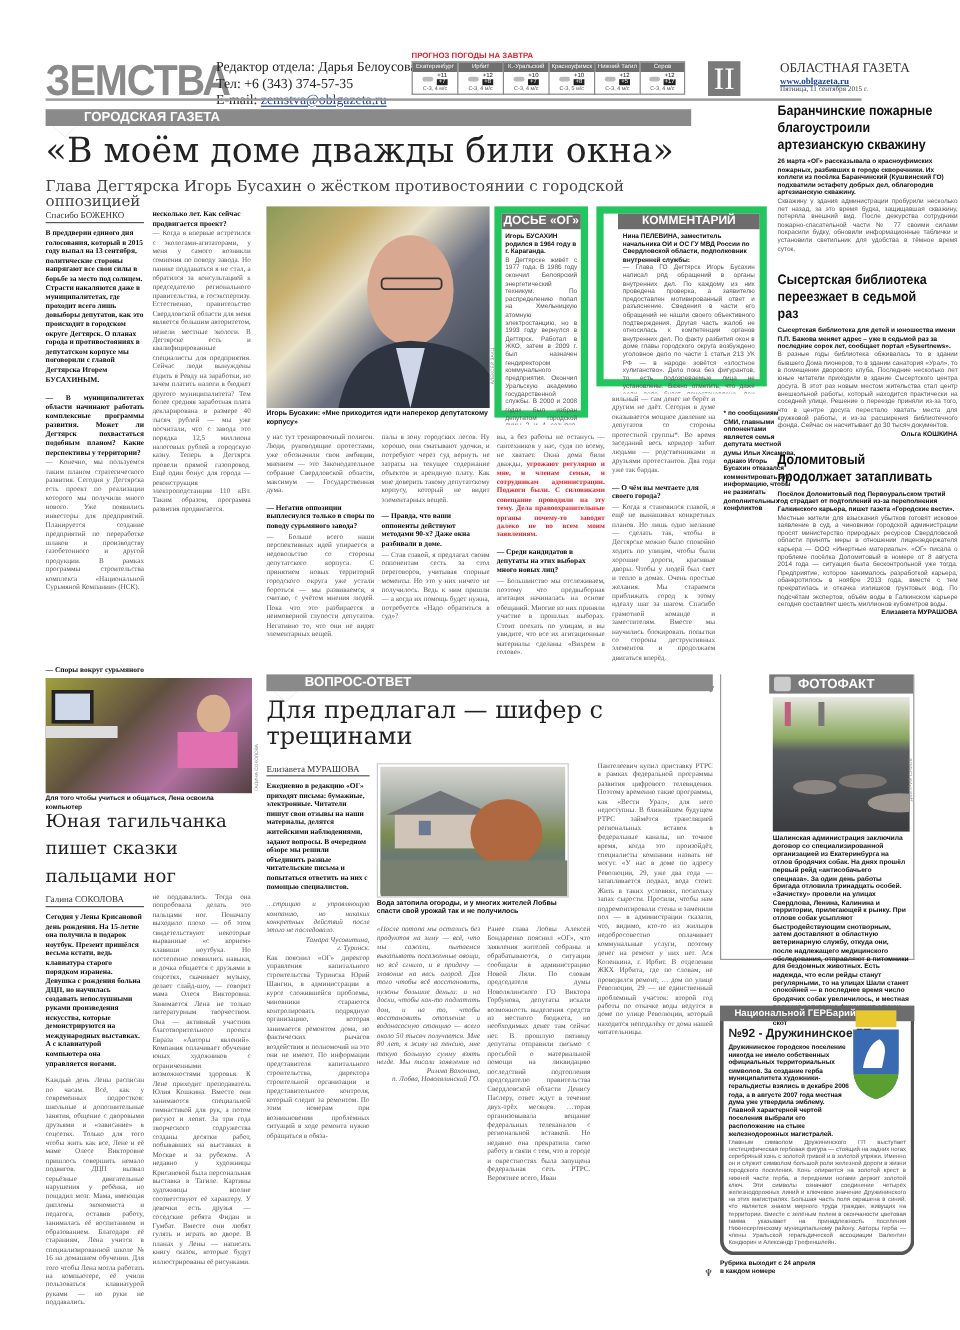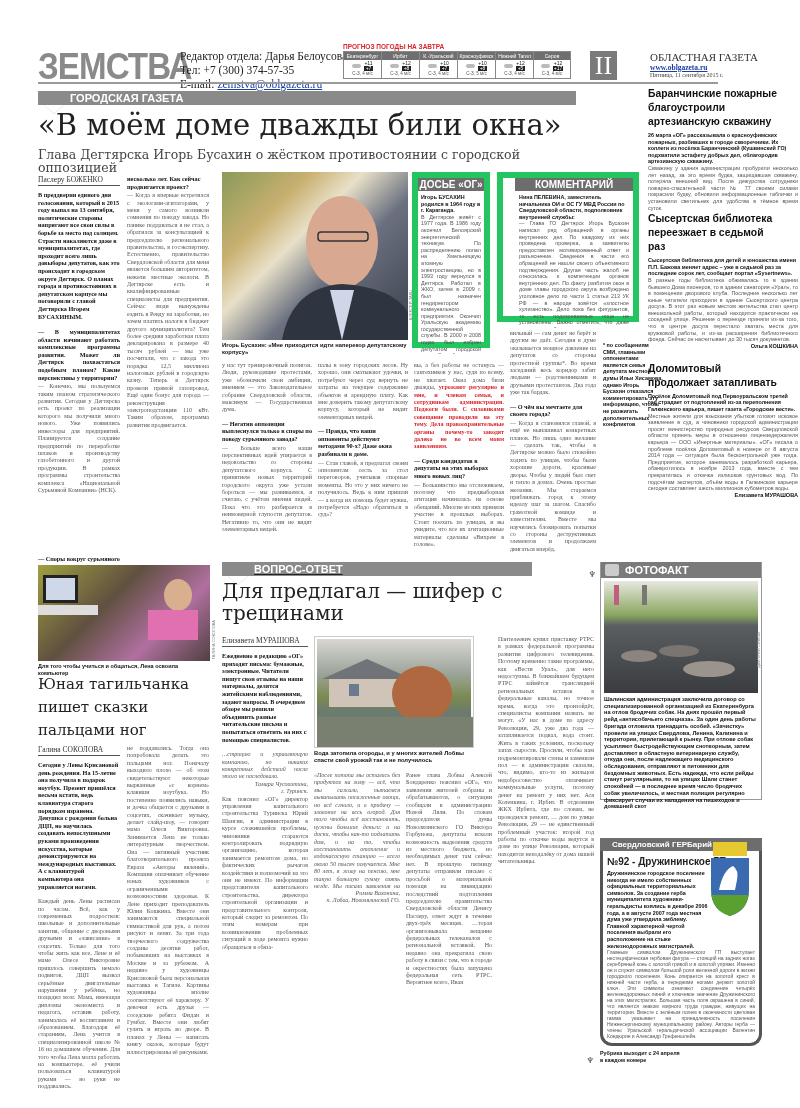--- a/index.html
+++ b/index.html
@@ -43,21 +43,21 @@
 .credit{font-family:"Liberation Sans",sans-serif;font-size:4px;color:#888;writing-mode:vertical-rl;transform:rotate(180deg)}
 .endmark{font-size:8px;color:#333}
 .col{position:absolute}
 </style>
 </head>
 <body>
 
 <div class="abs masthead-title">ЗЕМСТВА</div>
 <div class="abs editor">
   <div><b>Редактор отдела:</b> <span>Дарья Белоусова</span></div>
-  <div><b>Тел:</b> <span>+7 (300) 374-57-35</span></div>
+  <div><b>Тел:</b> <span>+6 (343) 374-57-35</span></div>
   <div><b>E-mail:</b> <a>zemstva@oblgazeta.ru</a></div>
 </div>
 
 <div class="abs weather-title">ПРОГНОЗ ПОГОДЫ НА ЗАВТРА</div>
 <div class="abs weather" id="weather">
     <div class="wcell">
       <div class="wcity">Екатеринбург</div>
   <div class="wbody">
         <span class="cloud"></span>
   <div class="wtemp">
@@ -132,21 +132,21 @@
 
 <div class="abs" style="left:38px;top:91px;width:538px;">
   <div class="rubric-bar">ГОРОДСКАЯ ГАЗЕТА</div>
   <div class="rubric-tri-o"></div>
   <div class="rubric-tri"></div>
 </div>
 <div class="abs headline" style="left:38px;top:110px;font-size:29px;width:560px;">«В моём доме дважды били окна»</div>
 <div class="abs headline" style="left:38px;top:148px;font-size:12.5px;color:#444;width:560px;">Глава Дегтярска Игорь Бусахин о жёстком противостоянии с городской оппозицией</div>
 
 <div class="col" style="left:38px;top:175px;width:82px;">
-  <div class="byline">Паслеру БОЖЕНКО</div>
+  <div class="byline">Спасибо БОЖЕНКО</div>
   <div class="lead" style="margin-top:5px;">В преддверии единого дня голосования, который в 2015 году выпал на 13 сентября, политические стороны напрягают все свои силы в борьбе за место под солнцем. Страсти накаляются даже в муниципалитетах, где проходит всего лишь довыборы депутатов, как это происходит в городском округе Дегтярск. О планах города и противостояниях в депутатском корпусе мы поговорили с главой Дегтярска Игорем БУСАХИНЫМ.</div>
   <div class="lead" style="margin-top:8px;text-align:justify">— В муниципалитетах области начинают работать комплексные программы развития. Может ли Дегтярск похвастаться подобным планом? Какие перспективы у территории?</div>
   <div class="body-text" style="margin-top:2px;height:170px;overflow:hidden">— Конечно, мы пользуемся таким планом стратегического развития. Сегодня у Дегтярска есть проект по реализации которого мы получили много нового. Уже появились инвесторы для предприятий. Планируется создание предприятий по переработке шлаков и производству газобетонного и другой продукции. В рамках программы строительства комплекса «Национальной Сурьмяной Компании» (НСК).</div>
   <div class="lead" style="margin-top:2px">— Споры вокруг сурьмяного завода не утихают уже</div>
 </div>
 
 <div class="col" style="left:127px;top:175px;width:82px;">
   <div class="lead">несколько лет. Как сейчас продвигается проект?</div>
   <div class="body-text" style="margin-top:2px;height:375px;overflow:hidden">— Когда я впервые встретился с экологами-агитаторами, у меня у самого возникли сомнения по поводу завода. Но панике поддаваться я не стал, а обратился за консультацией к председателю регионального правительства, в госэкспертизу. Естественно, правительство Свердловской области для меня является большим авторитетом, нежели местные экологи. В Дегтярске есть и квалифицированные специалисты для предприятия. Сейчас люди вынуждены ездить в Ревду на заработки, но зачем платить налоги в бюджет другого муниципалитета? Тем более средняя заработная плата декларирована в размере 40 тысяч рублей — мы уже посчитали, что с завода это порядка 12,5 миллиона налоговых рублей в городскую казну. Теперь в Дегтярск провели прямой газопровод. Ещё один бонус для города — реконструкция электроподстанции 110 кВт. Таким образом, программа развития продвигается.</div>
 </div>
@@ -205,54 +205,54 @@
 
 <div class="abs side-lead" style="left:603px;top:342px;width:60px;">* по сообщениям СМИ, главными оппонентами является семья депутата местной думы Ильи Хисамова, однако Игорь Бусахин отказался комментировать эту информацию, чтобы не разжигать дополнительных конфликтов</div>
 
 <div class="abs" style="left:651px;top:82px;width:1px;height:0;"></div>
 <div class="col" style="left:648px;top:86px;width:150px;">
   <div>
     <div class="side-head">Баранчинские пожарные благоустроили артезианскую скважину</div>
     <div class="side-lead" style="margin-top:4px">26 марта «ОГ» рассказывала о красноуфимских пожарных, разбивших в городе скворечники. Их коллеги из посёлка Баранчинский (Кушвинский ГО) подхватили эстафету добрых дел, облагородив артезианскую скважину.</div>
     <div class="side-body">Скважину у здания администрации пробурили несколько лет назад, за это время будка, защищавшая скважину, потеряла внешний вид. После дежурства сотрудники пожарно-спасательной части № 77 своими силами покрасили будку, обновили информационные таблички и установили светильник для удобства в тёмное время суток.</div>
   </div>
-  <div style="margin-top:0">
+  <div style="margin-top:16px">
     <div class="side-head">Сысертская библиотека переезжает в седьмой раз</div>
     <div class="side-lead" style="margin-top:4px">Сысертская библиотека для детей и юношества имени П.П. Бажова меняет адрес – уже в седьмой раз за последние сорок лет, сообщает портал «Sysertnews».</div>
     <div class="side-body">В разные годы библиотека обживалась то в здании бывшего Дома пионеров, то в здании санатория «Урал», то в помещении дворового клуба. Последние несколько лет юные читатели приходили в здание Сысертского центра досуга. В этот раз новым местом жительства стал центр внешкольной работы, который находится практически на соседней улице. Решение о переезде приняли из-за того, что в центре досуга перестало хватать места для кружковой работы, и из-за расширения библиотечного фонда. Сейчас он насчитывает до 30 тысяч документов.</div>
     <div class="side-sign">Ольга КОШКИНА</div>
   </div>
   <div style="margin-top:12px">
     <div class="side-head">Доломитовый продолжает затапливать</div>
     <div class="side-lead" style="margin-top:4px">Посёлок Доломитовый под Первоуральском третий год страдает от подтоплений из-за переполнения Галкинского карьера, пишет газета «Городские вести».</div>
     <div class="side-body">Местные жители для взыскания убытков готовят исковое заявление в суд, а чиновники городской администрации просят министерство природных ресурсов Свердловской области принять меры в отношении лицензедержателя карьера — ООО «Инертные материалы». «ОГ» писала о проблеме посёлка Доломитовый в номере от 8 августа 2014 года — ситуация была бесконтрольной уже тогда. Предприятие, которое занималось разработкой карьера, обанкротилось в ноябре 2013 года, вместе с тем прекратилась и откачка излишков грунтовых вод. По подсчётам экспертов, объём воды в Галкинском карьере сегодня составляет шесть миллионов кубометров воды.</div>
     <div class="side-sign">Елизавета МУРАШОВА</div>
   </div>
 </div>
 
-<div class="abs" style="left:600px;top:562px;width:162px;height:238px;border:1px solid #999;border-top:none;">
+<div class="abs" style="left:600px;top:562px;width:162px;height:238px;border:1px solid #999;border-top:none;padding-left:40px;">
   <div style="background:#7a7a7a;height:16px;color:#fff;font-family:'Liberation Sans',sans-serif;font-weight:bold;font-size:11px;line-height:16px;padding-left:24px;position:relative">
     <span style="position:absolute;left:4px;top:2px;width:14px;height:12px;background:#ccc;border-radius:2px"></span>
     <span>ФОТОФАКТ</span>
   </div>
   <div class="photo" style="margin:3px;height:112px;background:linear-gradient(180deg,#e8e8e0 0%,#8aa860 30%,#5a5e60 40%,#3a3c40 100%);position:relative">
     <svg width="156" height="112">
       <ellipse cx="35" cy="75" rx="18" ry="6" fill="#8a8580"></ellipse>
       <ellipse cx="75" cy="70" rx="20" ry="6" fill="#7a7570"></ellipse>
       <ellipse cx="105" cy="88" rx="26" ry="8" fill="#9a948c"></ellipse>
       <rect x="10" y="4" width="5" height="20" fill="#c06080"></rect>
       <rect x="38" y="4" width="5" height="20" fill="#777"></rect>
     </svg>
   </div>
   <div class="credit abs" style="left:155px;top:70px">ДМИТРИЙ СИМОВ</div>
   <div class="side-lead" style="padding:0 3px;font-size:5.6px;line-height:6.7px">Шалинская администрация заключила договор со специализированной организацией из Екатеринбурга на отлов бродячих собак. На днях прошёл первый рейд «антисобачьего спецназа». За один день работы бригада отловила тринадцать особей. «Зачистку» провели на улицах Свердлова, Ленина, Калинина и территории, прилегающей к рынку. При отлове собак усыпляют быстродействующим снотворным, затем доставляют в областную ветеринарную службу, откуда они, после надлежащего медицинского обследования, отправляют в питомники для бездомных животных. Есть надежда, что если рейды станут регулярными, то на улицах Шали станет спокойней — в последнее время число бродячих собак увеличилось, и местная полиция регулярно фиксирует случаи их нападения на пешеходов и домашний скот</div>
 </div>
 
 <div class="abs" style="left:600px;top:838px;width:162px;height:208px;border:3px solid #555;border-top:none;border-radius:0 0 12px 12px;">
-  <div style="background:#6d6d6d;height:13px;color:#fff;font-family:'Liberation Sans',sans-serif;font-weight:bold;font-size:8px;line-height:13px;padding-left:12px;margin:0 -3px">Свердловский ГЕРБарий</div>
+  <div style="background:#6d6d6d;height:13px;color:#fff;font-family:'Liberation Sans',sans-serif;font-weight:bold;font-size:8px;line-height:13px;padding-left:12px;margin:0 -3px">Национальной ГЕРБарий</div>
   <div style="font-family:'Liberation Sans',sans-serif;font-weight:bold;font-size:10px;margin:5px 4px 3px">№92 - Дружининское ГП</div>
   <svg class="abs" style="right:4px;top:2px" width="50" height="78">
     <rect x="8" y="2" width="34" height="14" fill="#e8c830"></rect>
     <path d="M6 18 H44 V50 Q44 70 25 76 Q6 70 6 50 Z" fill="#3a6ab0"></path>
     <path d="M6 55 L44 55 L44 50 Q44 70 25 76 Q6 70 6 50 Z" fill="#5aa030"></path>
     <path d="M14 50 Q18 30 28 26 Q34 30 32 40 L30 50 Z" fill="#fff"></path>
   </svg>
   <div class="side-lead" style="padding:0 4px;width:110px">Дружининское городское поселение никогда не имело собственных официальных территориальных символов. За создание герба муниципалитета художники-геральдисты взялись в декабре 2006 года, а в августе 2007 года местная дума уже утвердила эмблему. Главной характерной чертой поселения выбрали его расположение на стыке железнодорожных магистралей.</div>
   <div class="side-body" style="padding:0 4px;font-size:5px;line-height:6px">Главным символом Дружининского ГП выступает нестецифическая гербовая фигура — стоящий на задних ногах серебряный конь с золотой гривой и в золотой упряжи. Именно он и служит символом большой роли железной дороги в жизни городского поселения. Конь опирается на золотой крест в нижней части герба, а передними ногами держит золотой ключ. Эти символы означают соединение четырёх железнодорожных линий и ключевое значение Дружининского на этих магистралях. Большая часть поля окрашена в синий, что является знаком мирного труда граждан, живущих на территории. Вместе с зелёным полем в окончаности цветовая гамма указывает на принадлежность поселения Нижнесергинскому муниципальному району. Авторы герба — члены Уральской геральдической ассоциации Валентин Кондюрин и Александр Грефеншлейн.</div>
 </div>
@@ -272,21 +272,21 @@
 <div class="abs headline" style="left:38px;top:673px;width:180px;font-size:15px;line-height:23px">Юная тагильчанка пишет сказки пальцами ног</div>
 <div class="col" style="left:38px;top:745px;width:82px;">
   <div class="byline">Галина СОКОЛОВА</div>
   <div class="lead" style="margin-top:5px">Сегодня у Лены Крисановой день рождения. На 15-летие она получила в подарок ноутбук. Презент пришёлся весьма кстати, ведь клавиатура старого порядком изранена. Девушка с рождения больна ДЦП, но научилась создавать непослушными руками произведения искусства, которые демонстрируются на международных выставках. А с клавиатурой компьютера она управляется ногами.</div>
   <div class="body-text" style="margin-top:8px;height:230px;overflow:hidden">Каждый день Лены расписан по часам. Всё, как у современных подростков: школьные и дополнительные занятия, общение с дворовыми друзьями и «зависание» в соцсетях. Только для того чтобы жить как все, Лене и её маме Олесе Викторовне пришлось совершить немало подвигов. ДЦП вызвал серьёзные двигательные нарушения у ребёнка, но пощадил мозг. Мама, имеющая дипломы экономиста и педагога, оставив работу, занималась её воспитанием и образованием. Благодаря её стараниям, Лена учится в специализированной школе № 16 на домашнем обучении. Для того чтобы Лена могла работать на компьютере, её учили пользоваться клавиатурой руками — но руки не поддавались.</div>
 </div>
 <div class="col" style="left:127px;top:745px;width:82px;">
   <div class="body-text" style="height:355px;overflow:hidden">не поддавались. Тогда она попробовала делать это пальцами ног. Поначалу выходило плохо — об этом свидетельствуют некоторые вырванные «с корнем» клавиши ноутбука. Но постепенно появились навыки, и дочка общается с друзьями в соцсетях, скачивает музыку, делает слайд-шоу, — говорит мама Олеся Викторовна. Занимается Лена не только литературным творчеством. Она — активный участник благотворительного проекта Евраза «Авторы явлений». Компания оплачивает обучение юных художников с ограниченными возможностями здоровья. К Лене приходит преподаватель Юлия Кошкина. Вместе они занимаются специальной гимнастикой для рук, а потом рисуют и лепят. За три года творческого содружества созданы десятки работ, побывавших на выставках в Москве и за рубежом. А недавно у художницы Крисановой была персональная выставка в Тагиле. Картины художницы вполне соответствуют её характеру. У девочки есть друзья — соседские ребята Фидан и Гумбат. Вместе они любят гулять и играть во дворе. В планах у Лены — написать книгу сказок, которые будут иллюстрированы её рисунками.</div>
 </div>
 
-<div class="abs" style="left:222px;top:562px;width:310px;text-decoration:underline;">
+<div class="abs" style="left:222px;top:562px;width:372px;">
   <div class="rubric-bar">ВОПРОС-ОТВЕТ</div>
   <div class="rubric-tri-o"></div>
   <div class="rubric-tri"></div>
 </div>
 <div class="abs headline" style="left:222px;top:580px;width:300px;font-size:20px;line-height:22px">Для предлагал — шифер с трещинами</div>
 
 <div class="col" style="left:222px;top:636px;width:86px;">
   <div class="byline">Елизавета МУРАШОВА</div>
   <div class="lead" style="margin-top:5px">Ежедневно в редакцию «ОГ» приходят письма: бумажные, электронные. Читатели пишут свои отзывы на наши материалы, делятся житейскими наблюдениями, задают вопросы. В очередном обзоре мы решили объединить разные читательские письма и попытаться ответить на них с помощью специалистов.</div>
   <div class="body-text" style="margin-top:8px;font-style:italic">…стрицию и управляющую компанию, но никаких конкретных действий после этого не последовало.</div>

